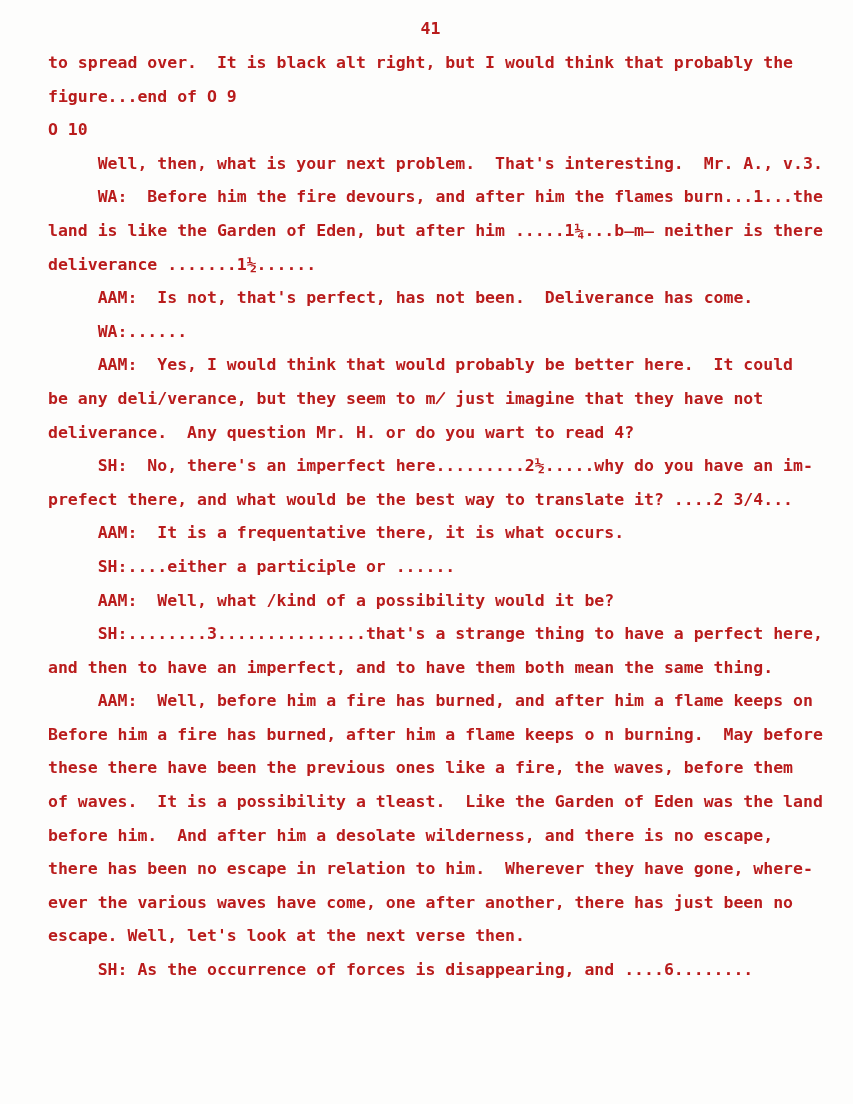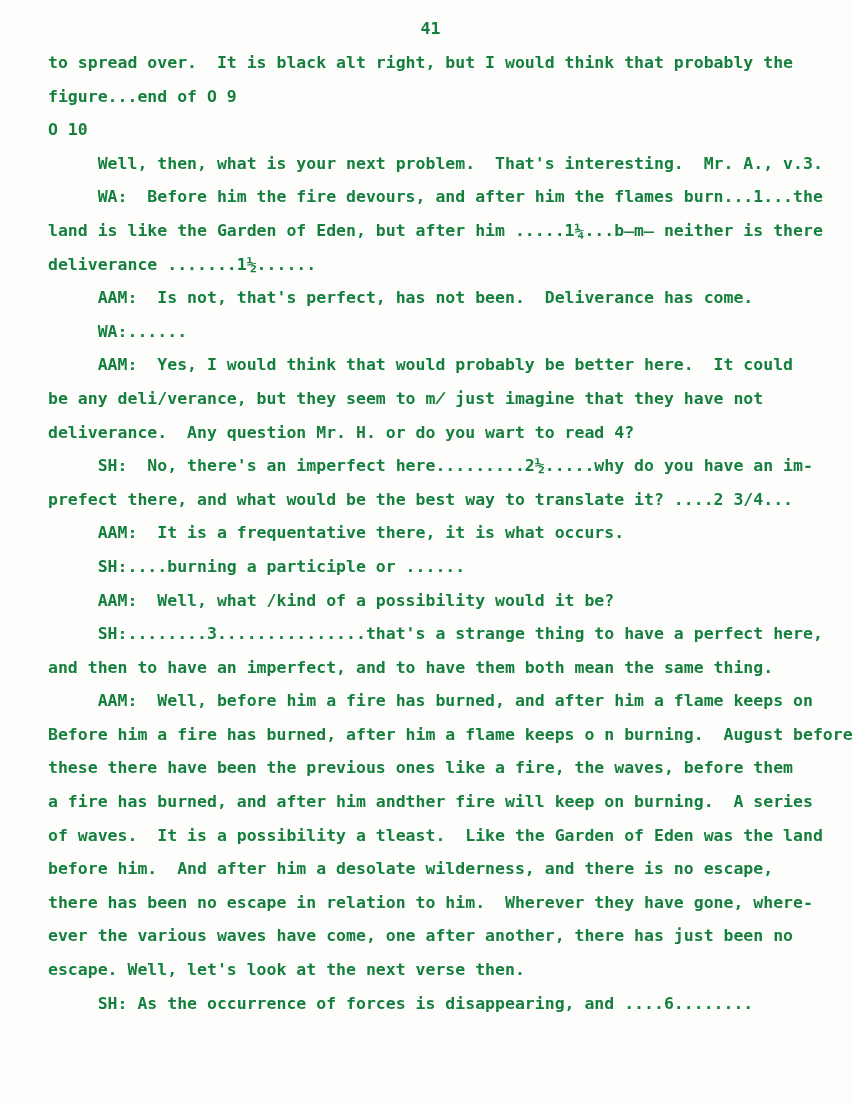--- a/index.html
+++ b/index.html
@@ -10,21 +10,21 @@
   .page {
     position: relative;
     width: 853px;
     height: 1104px;
     box-sizing: border-box;
     background: #fdfdfc;
     padding: 12px 0 0 48px;
     font-family: "DejaVu Sans Mono", "Liberation Mono", monospace;
     font-weight: 700;
     font-size: 16.5px;
-    color: #15803d;
+    color: #b91c1c;
     overflow: hidden;
   }
   .pagenum {
     width: 765px;
     text-align: center;
     line-height: 34px;
     height: 34px;
     white-space: pre;
   }
   .line {
@@ -52,27 +52,26 @@
   <div class="line">land is like the Garden of Eden, but after him .....1¼...b̶m̶ neither is there</div>
   <div class="line">deliverance .......1½......</div>
   <div class="line">     AAM:  Is not, that's perfect, has not been.  Deliverance has come.</div>
   <div class="line">     WA:......</div>
   <div class="line">     AAM:  Yes, I would think that would probably be better here.  It could</div>
   <div class="line">be any deli/verance, but they seem to m̸ just imagine that they have not</div>
   <div class="line">deliverance.  Any question Mr. H. or do you wart to read 4?</div>
   <div class="line">     SH:  No, there's an imperfect here.........2½.....why do you have an im-</div>
   <div class="line">prefect there, and what would be the best way to translate it? ....2 3/4...</div>
   <div class="line">     AAM:  It is a frequentative there, it is what occurs.</div>
-  <div class="line">     SH:....burning a participle or ......</div>
+  <div class="line">     SH:....either a participle or ......</div>
   <div class="line">     AAM:  Well, what /kind of a possibility would it be?</div>
   <div class="line">     SH:........3...............that's a strange thing to have a perfect here,</div>
   <div class="line">and then to have an imperfect, and to have them both mean the same thing.</div>
   <div class="line">     AAM:  Well, before him a fire has burned, and after him a flame keeps on</div>
-  <div class="line">Before him a fire has burned, after him a flame keeps o n burning.  August before</div>
+  <div class="line">Before him a fire has burned, after him a flame keeps o n burning.  May before</div>
   <div class="line">these there have been the previous ones like a fire, the waves, before them</div>
-  <div class="line">a fire has burned, and after him andther fire will keep on burning.  A series</div>
   <div class="line">of waves.  It is a possibility a tleast.  Like the Garden of Eden was the land</div>
   <div class="line">before him.  And after him a desolate wilderness, and there is no escape,</div>
   <div class="line">there has been no escape in relation to him.  Wherever they have gone, where-</div>
   <div class="line">ever the various waves have come, one after another, there has just been no</div>
   <div class="line">escape. Well, let's look at the next verse then.</div>
   <div class="line">     SH: As the occurrence of forces is disappearing, and ....6........</div>
 </div>
 
 </body></html>

